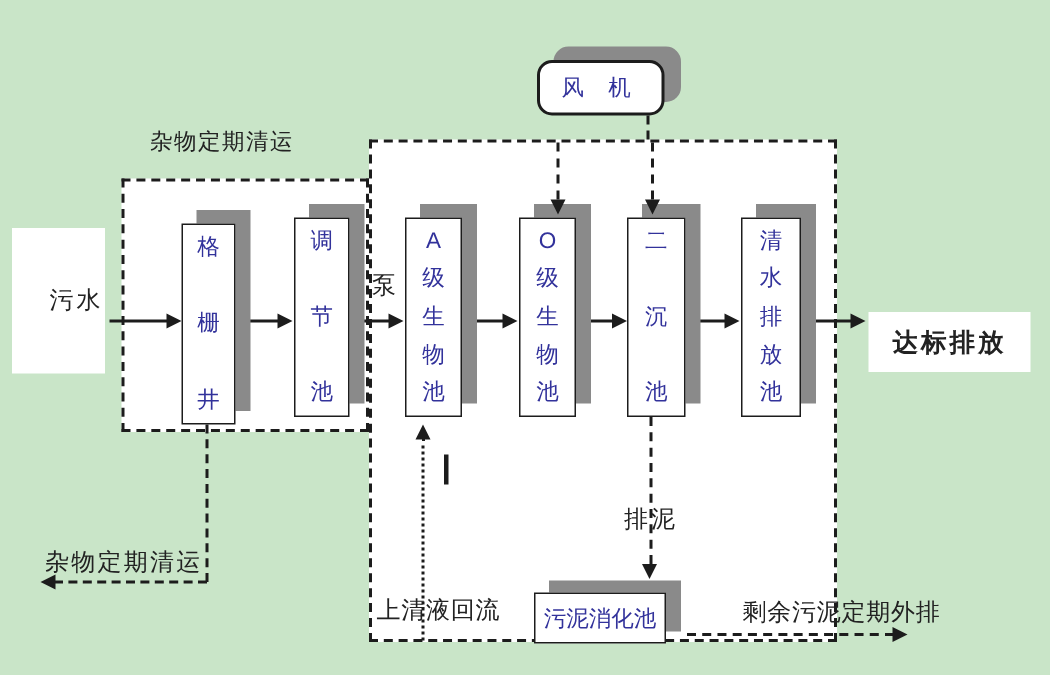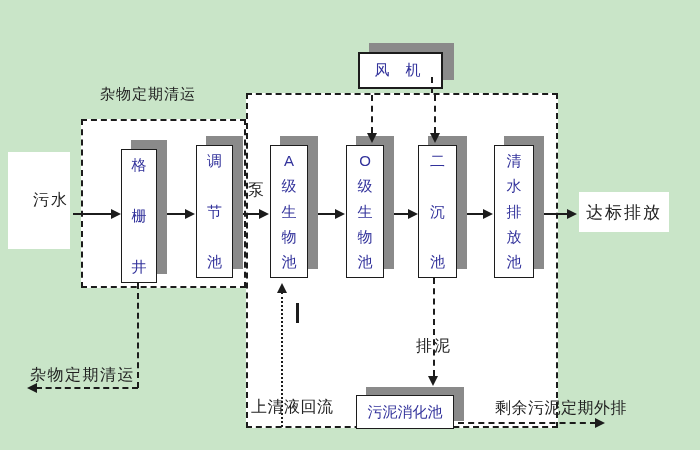--- a/index.html
+++ b/index.html
@@ -97,51 +97,51 @@
   <div class="tank" style="left:494px;top:145px;width:40px;height:133px;">
     <div class="vfill">
         <span>清</span>
         <span>水</span>
         <span>排</span>
         <span>放</span>
         <span>池</span>
       </div>
   </div>
 
-  <div class="shadowbox" style="left:358px;top:52px;width:85px;height:37px;box-shadow:11px -9px 0 var(--shadow);letter-spacing:6px;">
+  <div class="shadowbox" style="left:358px;top:40px;width:85px;height:37px;box-shadow:11px -9px 0 var(--shadow);letter-spacing:6px;border-radius:10px;">
     <span>风 机</span>
   </div>
   <div class="vdash" style="left:431px;top:77px;height:16px;"></div>
   <div class="vdash" style="left:371px;top:95px;height:38px;"></div>
   <div class="tri tri-d" style="left:367px;top:133px;"></div>
   <div class="vdash" style="left:434px;top:95px;height:38px;"></div>
   <div class="tri tri-d" style="left:430px;top:133px;"></div>
 
   <div class="vdash" style="left:137px;top:283px;height:105px;"></div>
   <div class="hdash" style="left:36px;top:387px;width:102px;"></div>
   <div class="tri tri-l" style="left:27px;top:383px;"></div>
 
   <div class="vdash" style="left:433px;top:278px;height:98px;"></div>
   <div class="tri tri-d" style="left:428px;top:376px;"></div>
 
   <div class="vdot" style="left:281px;top:292px;height:135px;"></div>
   <div class="tri tri-u" style="left:277px;top:283px;"></div>
   <div class="bar" style="left:296px;top:303px;width:3px;height:20px;"></div>
 
-  <div class="shadowbox" style="left:356px;top:395px;width:98px;height:34px;border-width:1.5px;box-shadow:10px -8px 0 var(--shadow);">
+  <div class="shadowbox" style="left:356px;top:395px;width:88px;height:34px;border-width:1.5px;box-shadow:10px -8px 0 var(--shadow);">
     <span>污泥消化池</span>
   </div>
 
   <div class="hdash" style="left:458px;top:422px;width:138px;"></div>
   <div class="tri tri-r" style="left:595px;top:418px;"></div>
 
   <div class="whitebox" style="left:8px;top:152px;width:62px;height:97px;font-size:16px;padding-left:24px;">
     <span>污水</span>
   </div>
-  <div class="whitebox" style="left:579px;top:192px;width:90px;height:40px;">
+  <div class="whitebox" style="left:579px;top:208px;width:108px;height:40px;font-weight:bold;">
     <span>达标排放</span>
   </div>
 
   <div class="lbl" style="left:100px;top:85px;font-size:15px;">杂物定期清运</div>
   <div class="lbl" style="left:248px;top:180px;">泵</div>
   <div class="lbl" style="left:251px;top:397px;letter-spacing:0.5px;">上清液回流</div>
   <div class="lbl" style="left:30px;top:365px;letter-spacing:1.5px;">杂物定期清运</div>
   <div class="lbl" style="left:416px;top:336px;letter-spacing:2px;">排泥</div>
   <div class="lbl" style="left:464px;top:398px;letter-spacing:0.5px;margin-left:31px;">剩余污泥定期外排</div>
 

